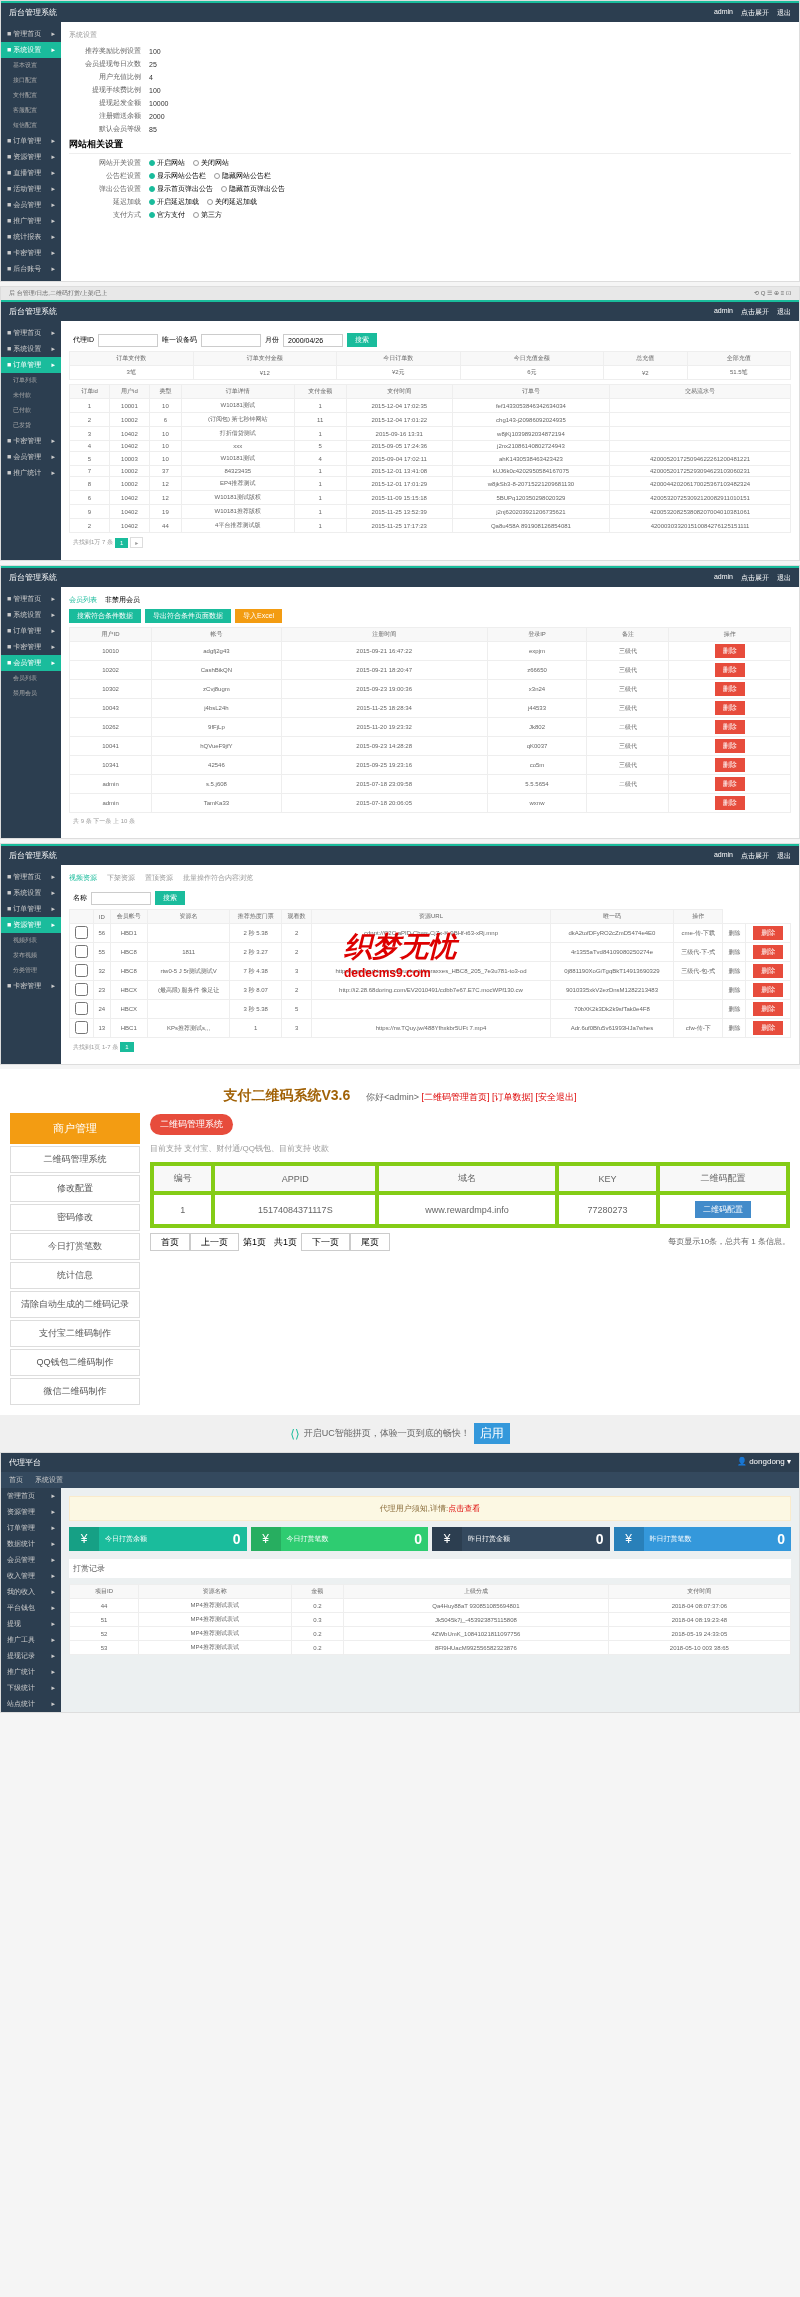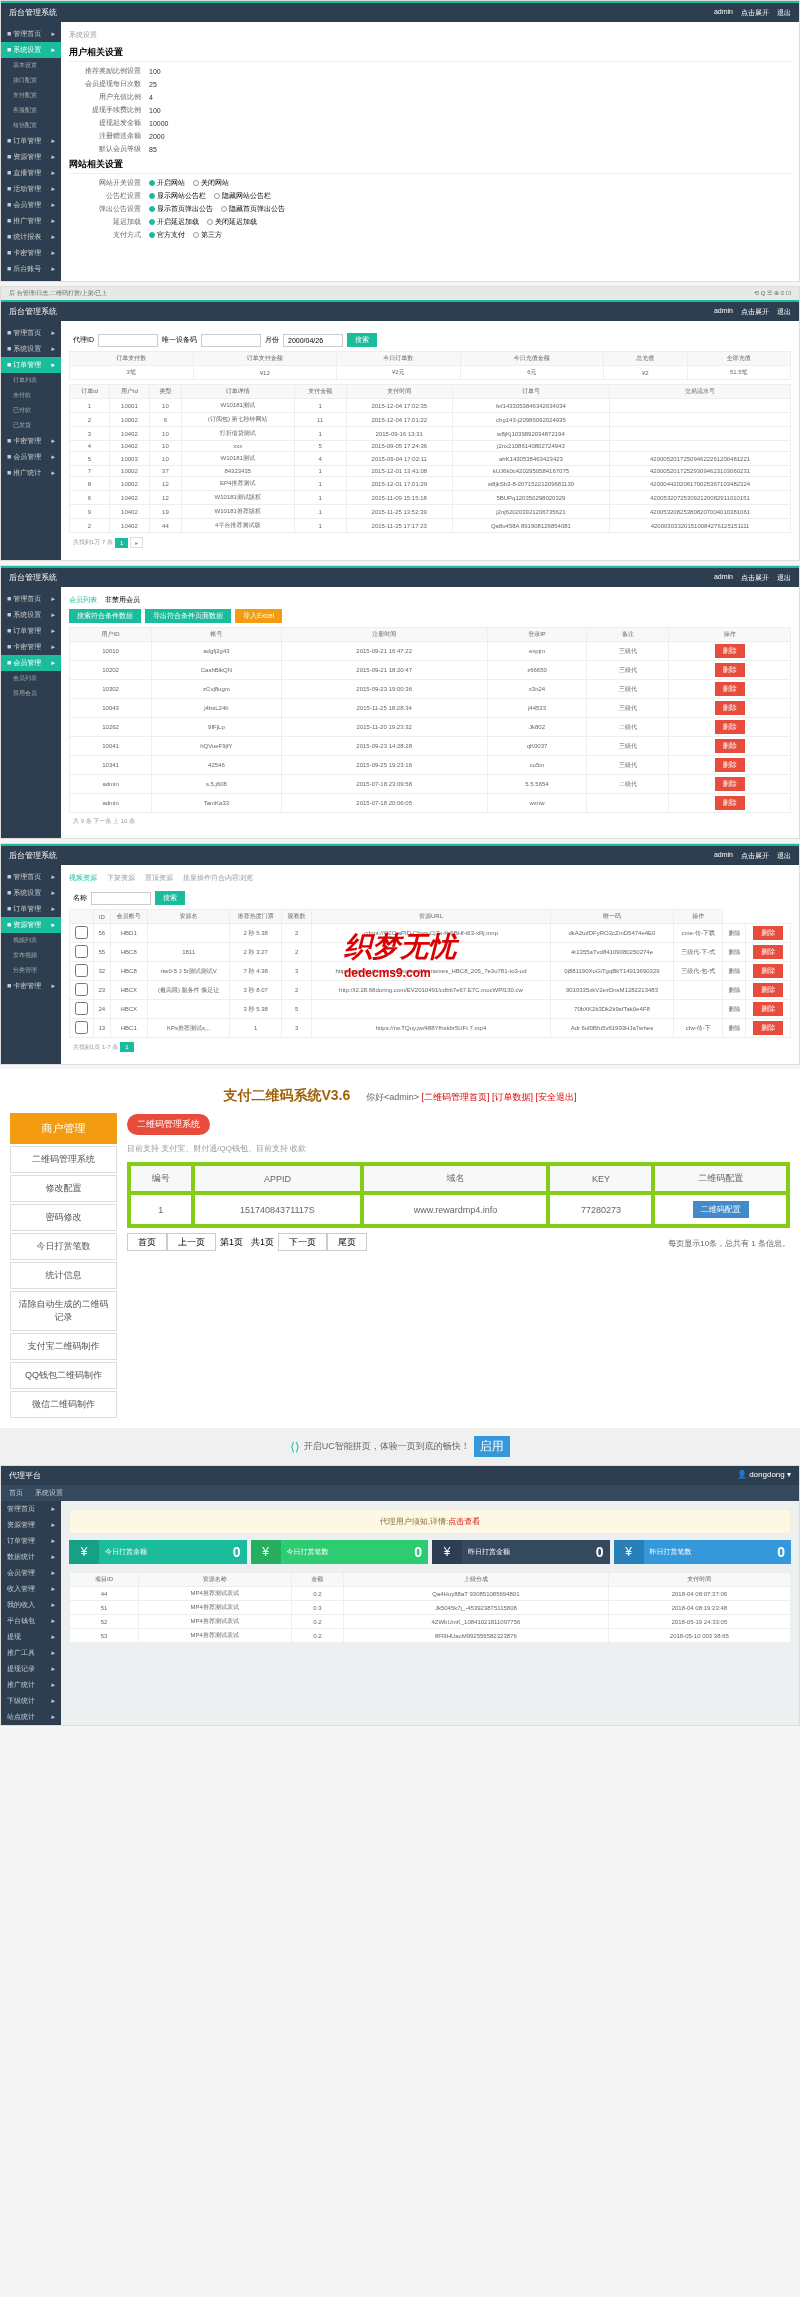--- a/index.html
+++ b/index.html
@@ -35,31 +35,31 @@
 .pager-btn{border:1px solid #ddd;padding:1px 4px;cursor:pointer}
 .pager-btn.active{background:#1abc9c;color:#fff;border-color:#1abc9c}
 .watermark{position:relative}
 .watermark-text{position:absolute;top:50%;left:50%;transform:translate(-50%,-50%);font-size:28px;color:#d00;font-weight:bold;font-style:italic;pointer-events:none;z-index:10;font-family:cursive}
 .qr-panel{background:#fff;padding:10px}
 .qr-header{text-align:center;padding:8px;font-size:14px}
 .qr-title{color:#a16207;font-weight:bold}
 .qr-user{font-size:9px;color:#666}
 .qr-user a{color:#d00;text-decoration:none}
 .qr-layout{display:flex;gap:10px}
-.qr-sidebar{width:107px}
+.qr-sidebar{width:130px}
 .qr-nav-header{background:#f39c12;color:#fff;padding:8px;text-align:center;font-size:11px}
 .qr-nav-item{border:1px solid #ddd;padding:6px;text-align:center;font-size:9px;margin-top:2px;cursor:pointer;color:#555}
 .qr-content{flex:1}
 .qr-badge{background:#e74c3c;color:#fff;padding:4px 10px;border-radius:12px;display:inline-block;font-size:9px;margin-bottom:8px}
 .qr-desc{font-size:8px;color:#999;margin-bottom:8px}
 .qr-table{width:100%;border-collapse:collapse;font-size:9px}
 .qr-table th,.qr-table td{border:4px solid #84cc16;padding:6px;text-align:center}
 .qr-table th{background:#f8f8f8;color:#666}
 .qr-config-btn{background:#428bca;color:#fff;padding:3px 8px;border:none;font-size:8px}
-.qr-pager{display:flex;align-items:flex-end;gap:4px;margin-top:8px;font-size:9px}
+.qr-pager{display:flex;align-items:flex-start;gap:4px;margin-top:8px;font-size:9px}
 .qr-pager-btn{border:1px solid #ccc;padding:3px 10px;cursor:pointer;background:#fff}
 .qr-pager-info{color:#666;margin-left:auto;font-size:8px}
 .uc-banner{background:#f0f0f0;padding:8px;text-align:center;font-size:9px;color:#666;display:flex;align-items:center;justify-content:center;gap:4px}
 .uc-icon{color:#1abc9c;font-size:12px}
 .uc-btn{background:#3498db;color:#fff;padding:2px 6px;font-size:12px;border:none}
 .agent-topbar{background:#2c3e50;color:#fff;padding:4px 8px;display:flex;justify-content:space-between;font-size:8px}
 .agent-nav{background:#34495e;color:#ccc;padding:3px 8px;display:flex;gap:12px;font-size:7px}
 .agent-layout{display:flex}
 .agent-sidebar{width:60px;background:#2c3e50;color:#ccc;font-size:7px}
 .agent-content{flex:1;padding:8px;background:#ecf0f1}
@@ -135,21 +135,20 @@
           <span>■ 卡密管理</span>
           <span>▸</span>
         </div>
         <div class="sidebar-item">
           <span>■ 后台账号</span>
           <span>▸</span>
         </div>
       </div>
   <div class="content">
     <div style="font-size:7px;color:#999;margin-bottom:6px">系统设置</div>
-    <div class="section-title">用户相关设置</div>
     <div id="p1-rows1">
           <div class="form-row">
             <span class="form-label">推荐奖励比例设置</span>
             <span class="form-value">100</span>
           </div>
           <div class="form-row">
             <span class="form-label">会员提现每日次数</span>
             <span class="form-value">25</span>
           </div>
           <div class="form-row">
@@ -853,20 +852,21 @@
             </div>
           </div>
           <div class="stat-card stat-blue">
             <div class="stat-icon">¥</div>
             <div class="stat-body">
               <span>昨日打赏笔数</span>
               <span class="stat-value">0</span>
             </div>
           </div>
         </div>
+    <div class="sub-title">打赏记录</div>
     <table style="background:#fff">
           <thead>
             <tr id="agent-cols">
               <th>项目ID</th>
               <th>资源名称</th>
               <th>金额</th>
               <th>上级分成</th>
               <th>支付时间</th>
             </tr>
           </thead>

